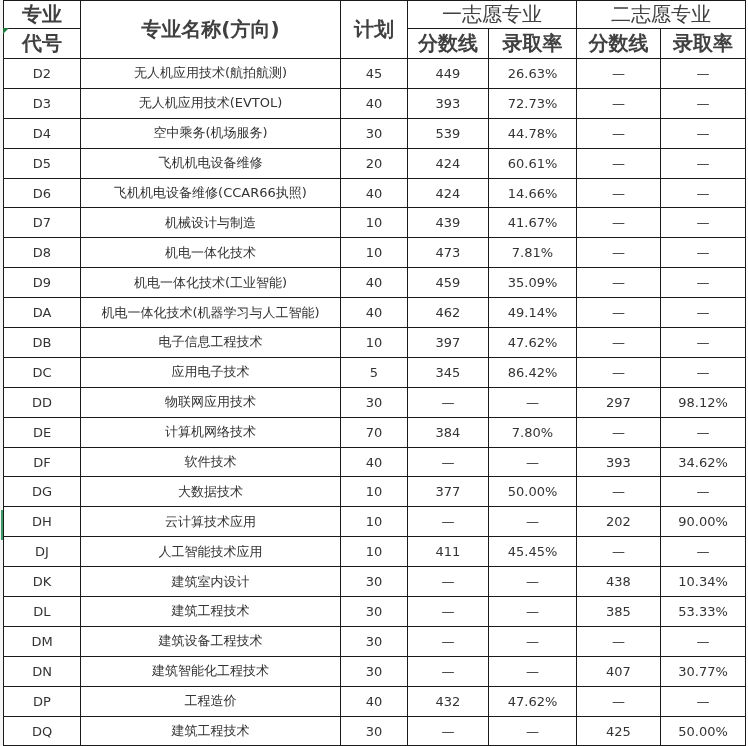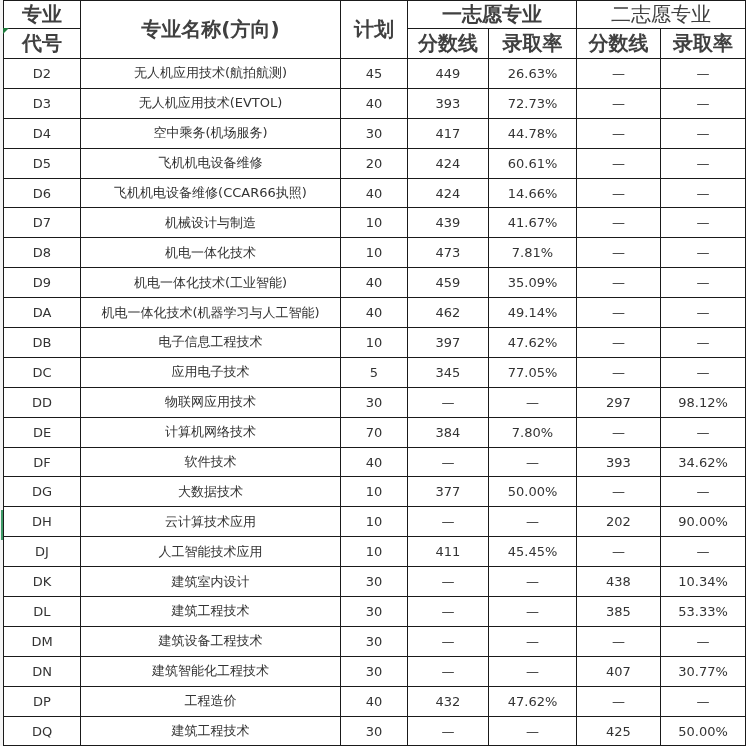--- a/index.html
+++ b/index.html
@@ -34,21 +34,21 @@
       <col style="width:81px">
       <col style="width:88px">
       <col style="width:84px">
       <col style="width:85px">
     </colgroup>
     <thead>
       <tr class="h1">
         <th class="code-top">专业</th>
         <th rowspan="2">专业名称(方向)</th>
         <th rowspan="2">计划</th>
-        <th colspan="2" style="font-weight:bold;">一志愿专业</th>
+        <th colspan="2" style="font-weight:normal;">一志愿专业</th>
         <th colspan="2" style="font-weight:normal;font-family:Liberation Mono, monospace;">二志愿专业</th>
       </tr>
       <tr class="h2">
         <th>代号</th>
         <th>分数线</th>
         <th>录取率</th>
         <th>分数线</th>
         <th>录取率</th>
       </tr>
     </thead>
@@ -68,21 +68,21 @@
           <td>40</td>
           <td>393</td>
           <td>72.73%</td>
           <td>—</td>
           <td>—</td>
         </tr>
         <tr class="row">
           <td>D4</td>
           <td>空中乘务(机场服务)</td>
           <td>30</td>
-          <td>417</td>
+          <td>539</td>
           <td>44.78%</td>
           <td>—</td>
           <td>—</td>
         </tr>
         <tr class="row">
           <td>D5</td>
           <td>飞机机电设备维修</td>
           <td>20</td>
           <td>424</td>
           <td>60.61%</td>
@@ -141,21 +141,21 @@
           <td>397</td>
           <td>47.62%</td>
           <td>—</td>
           <td>—</td>
         </tr>
         <tr class="row">
           <td>DC</td>
           <td>应用电子技术</td>
           <td>5</td>
           <td>345</td>
-          <td>77.05%</td>
+          <td>86.42%</td>
           <td>—</td>
           <td>—</td>
         </tr>
         <tr class="row">
           <td>DD</td>
           <td>物联网应用技术</td>
           <td>30</td>
           <td>—</td>
           <td>—</td>
           <td>297</td>

